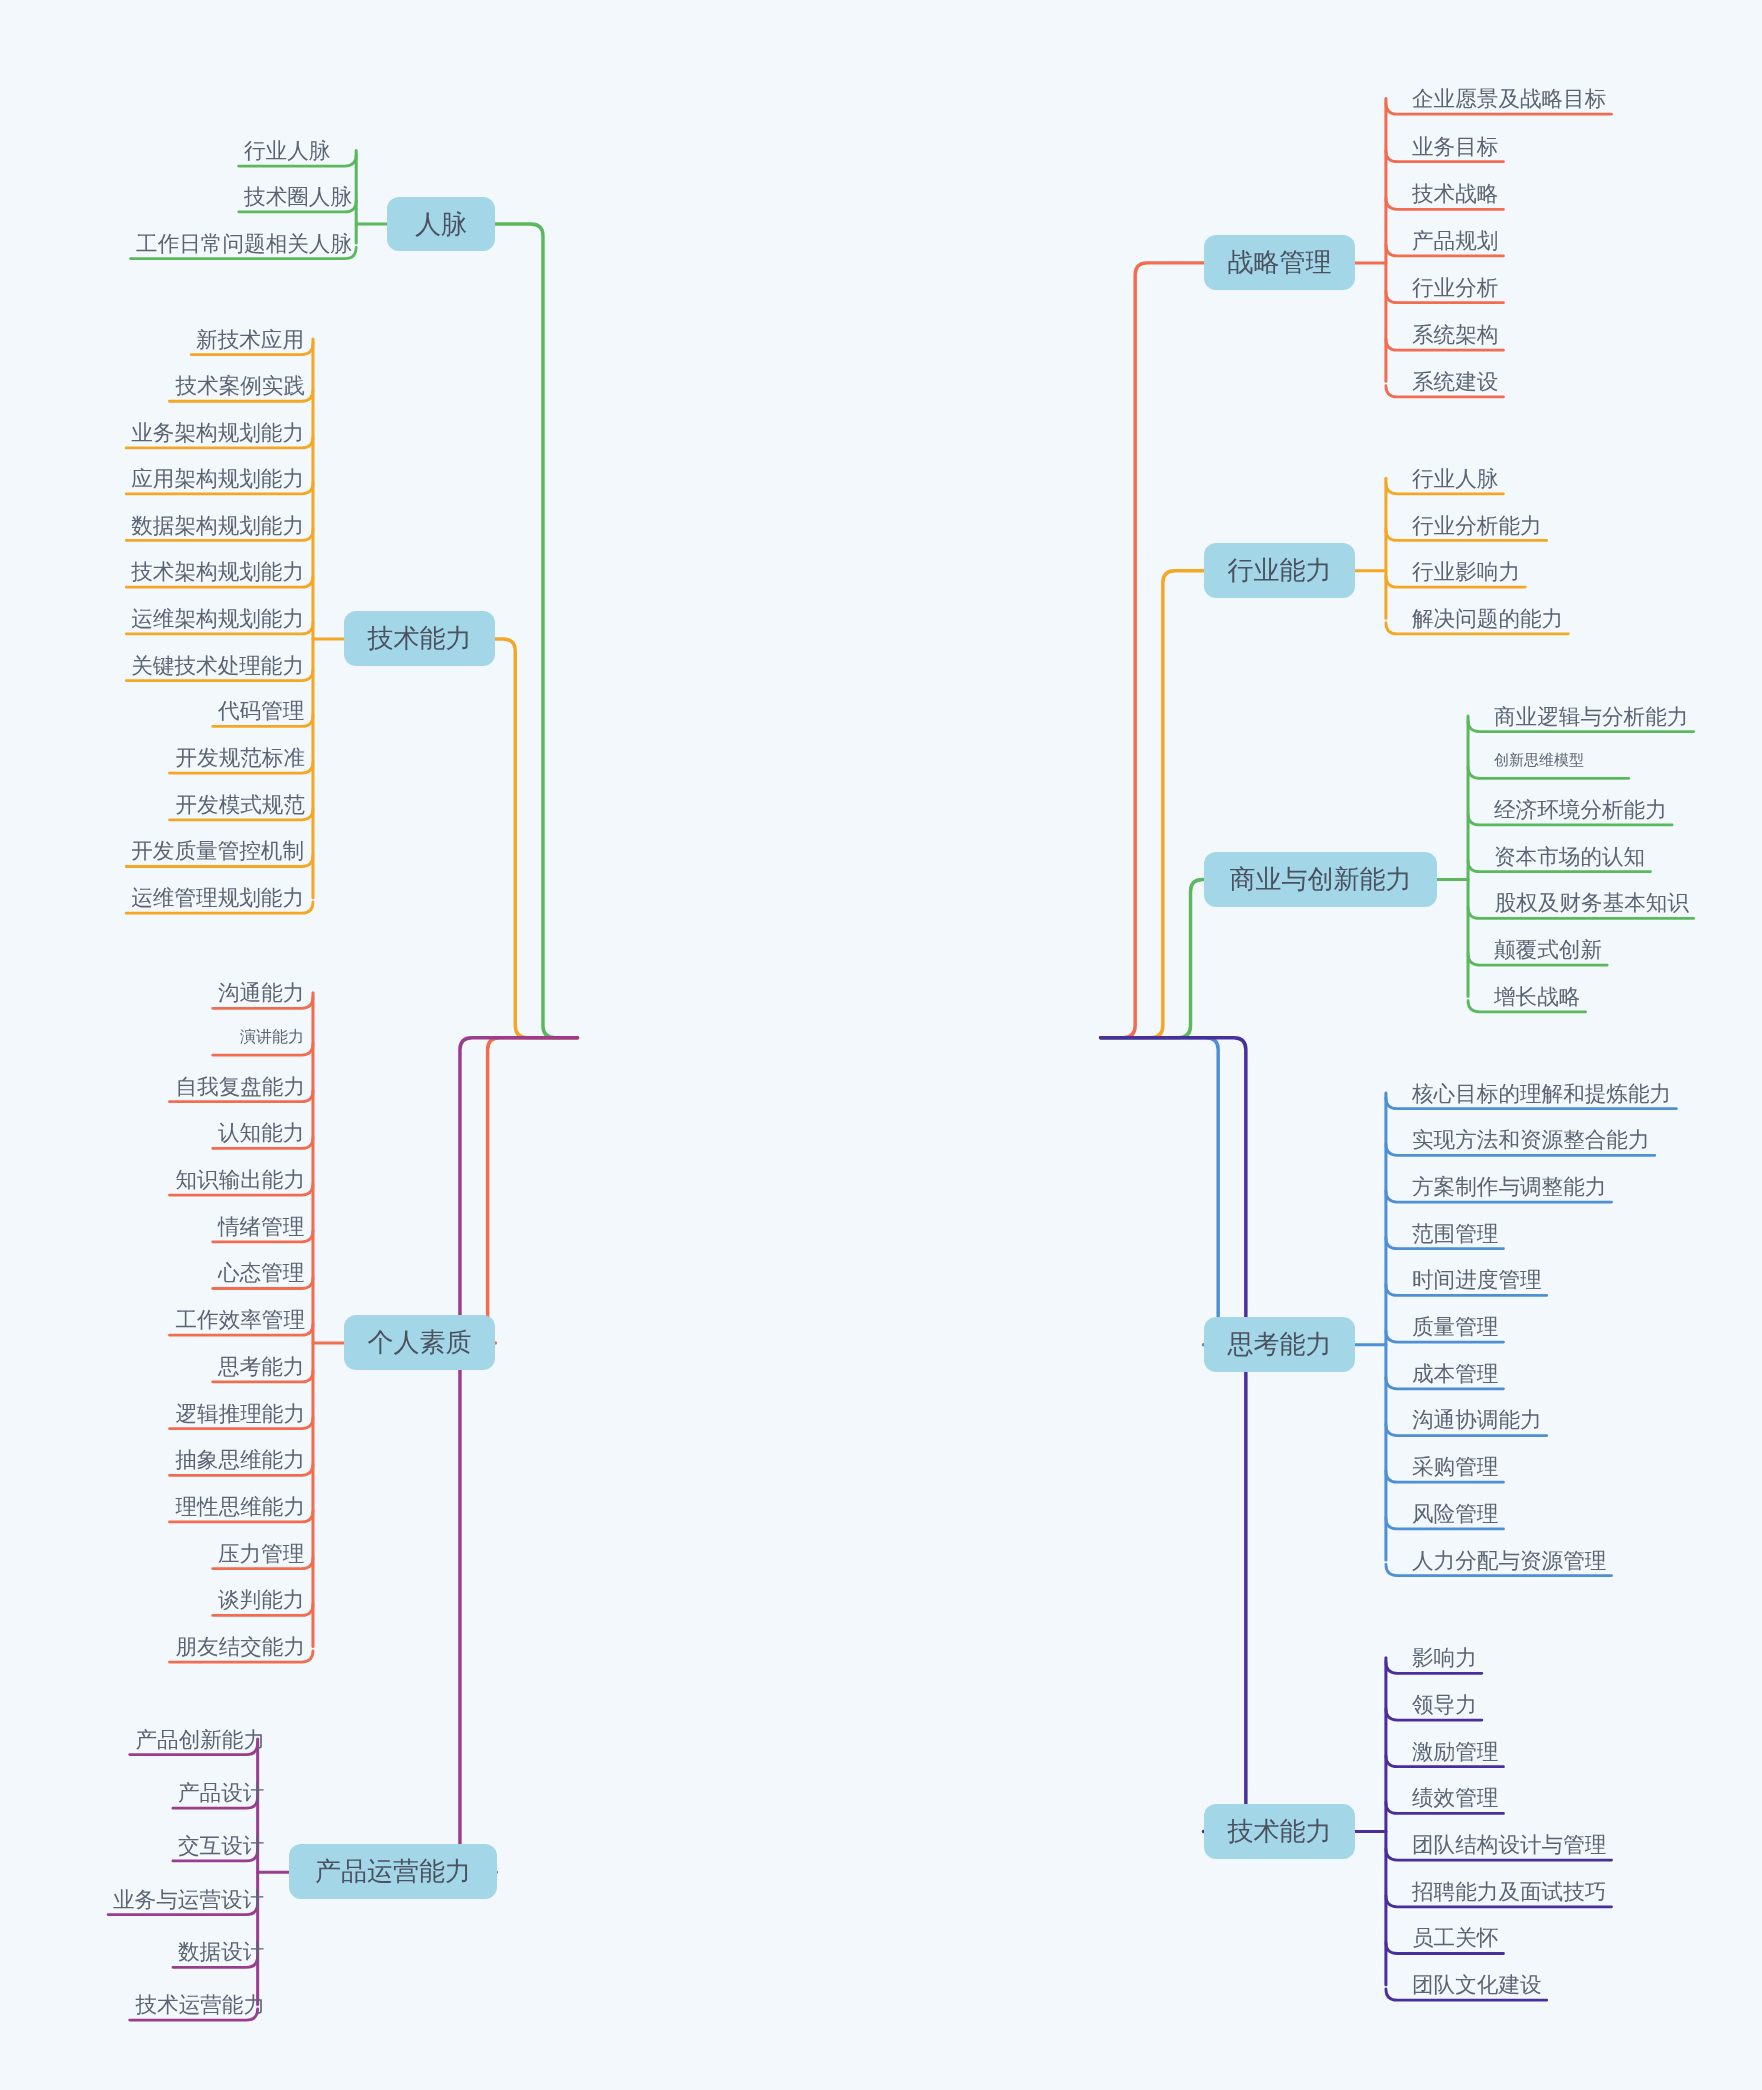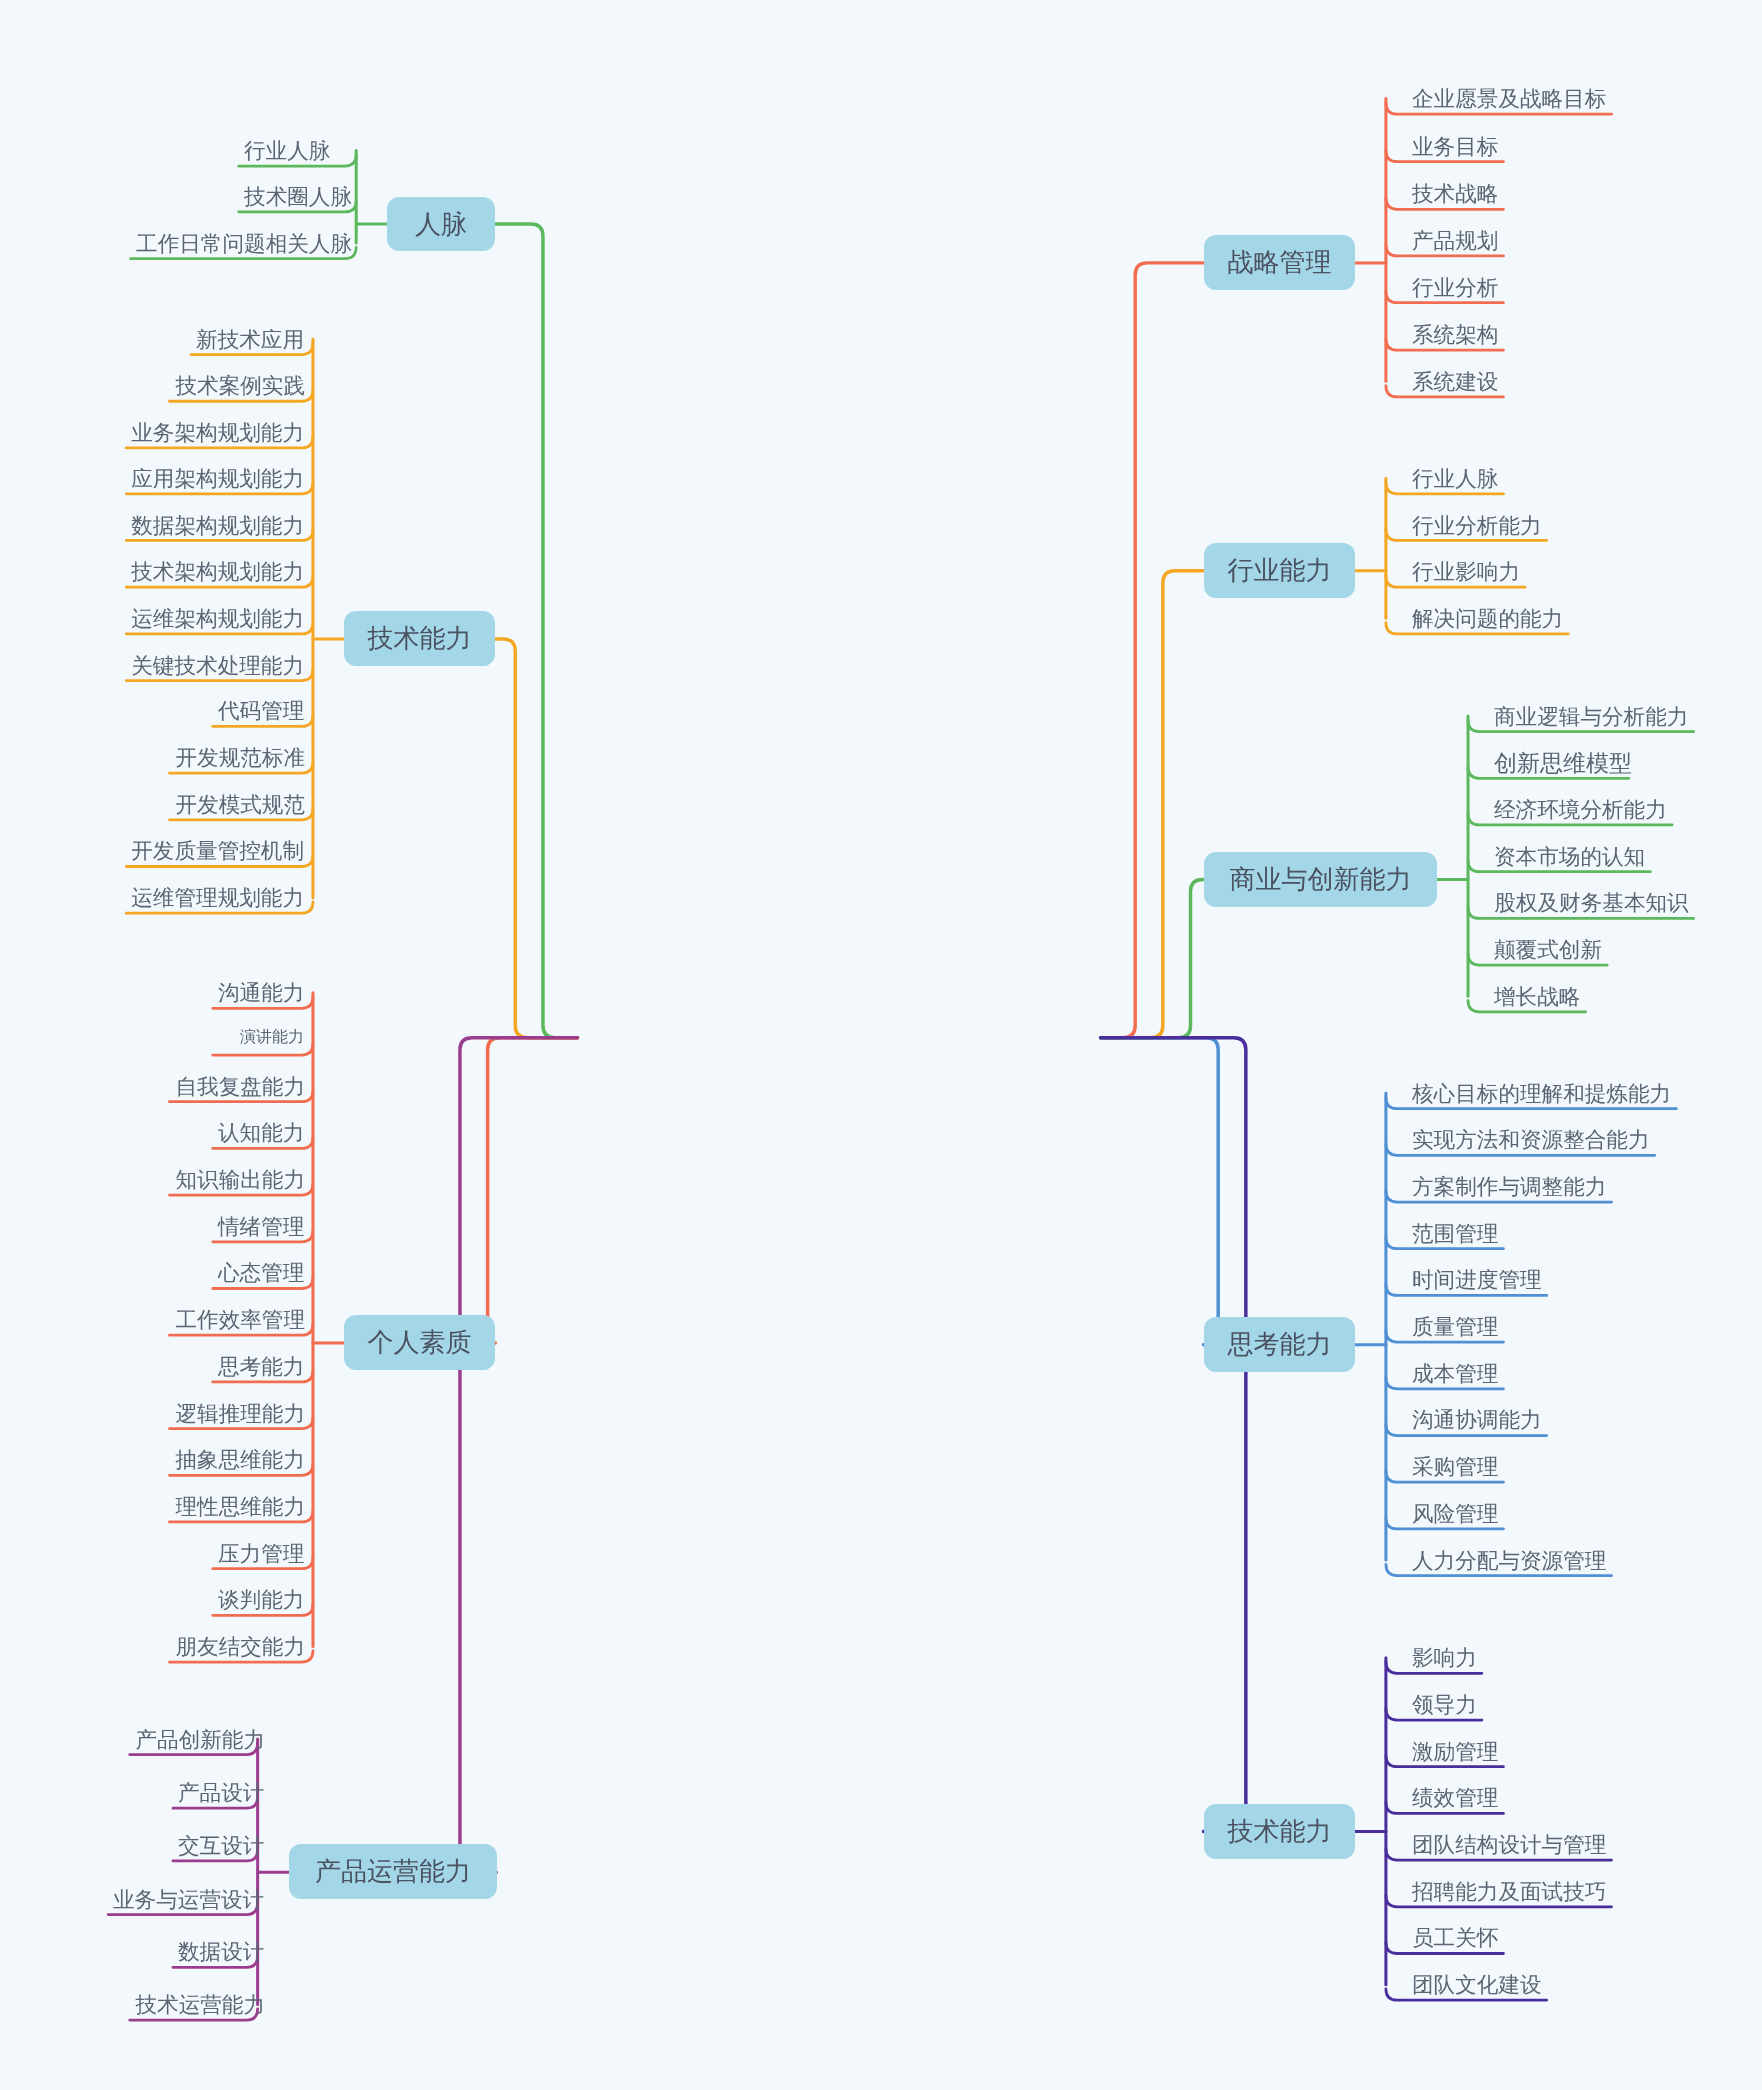--- a/index.html
+++ b/index.html
@@ -223,24 +223,24 @@
       <div class="leaf-label right" style="font-size: 21.6px; color: rgb(90, 100, 114); top: 183px; left: 1412px; width: 86px; text-align: left;">技术战略</div>
       <div class="leaf-label right" style="font-size: 21.6px; color: rgb(90, 100, 114); top: 230px; left: 1412px; width: 86px; text-align: left;">产品规划</div>
       <div class="leaf-label right" style="font-size: 21.6px; color: rgb(90, 100, 114); top: 277px; left: 1412px; width: 86px; text-align: left;">行业分析</div>
       <div class="leaf-label right" style="font-size: 21.6px; color: rgb(90, 100, 114); top: 324px; left: 1412px; width: 86px; text-align: left;">系统架构</div>
       <div class="leaf-label right" style="font-size: 21.6px; color: rgb(90, 100, 114); top: 371px; left: 1412px; width: 86px; text-align: left;">系统建设</div>
       <div class="leaf-label right" style="font-size: 21.6px; color: rgb(90, 100, 114); top: 468px; left: 1412px; width: 86px; text-align: left;">行业人脉</div>
       <div class="leaf-label right" style="font-size: 21.6px; color: rgb(90, 100, 114); top: 515px; left: 1412px; width: 130px; text-align: left;">行业分析能力</div>
       <div class="leaf-label right" style="font-size: 21.6px; color: rgb(90, 100, 114); top: 561px; left: 1412px; width: 108px; text-align: left;">行业影响力</div>
       <div class="leaf-label right" style="font-size: 21.6px; color: rgb(90, 100, 114); top: 608px; left: 1412px; width: 151px; text-align: left;">解决问题的能力</div>
       <div class="leaf-label right" style="font-size: 21.6px; color: rgb(90, 100, 114); top: 706px; left: 1494px; width: 195px; text-align: left;">商业逻辑与分析能力</div>
-      <div class="leaf-label right" style="font-size: 23px; color: rgb(90, 100, 114); top: 752px; left: 1494px; width: 130px; text-align: left;">创新思维模型</div>
+      <div class="leaf-label right" style="font-size: 15px; color: rgb(90, 100, 114); top: 752px; left: 1494px; width: 130px; text-align: left;">创新思维模型</div>
       <div class="leaf-label right" style="font-size: 21.6px; color: rgb(90, 100, 114); top: 799px; left: 1494px; width: 173px; text-align: left;">经济环境分析能力</div>
       <div class="leaf-label right" style="font-size: 21.6px; color: rgb(90, 100, 114); top: 846px; left: 1494px; width: 151px; text-align: left;">资本市场的认知</div>
-      <div class="leaf-label right" style="font-size: 21.6px; color: rgb(90, 100, 114); top: 892px; left: 1494px; width: 195px; text-align: center;">股权及财务基本知识</div>
+      <div class="leaf-label right" style="font-size: 21.6px; color: rgb(90, 100, 114); top: 892px; left: 1494px; width: 195px; text-align: right;">股权及财务基本知识</div>
       <div class="leaf-label right" style="font-size: 21.6px; color: rgb(90, 100, 114); top: 939px; left: 1494px; width: 108px; text-align: left;">颠覆式创新</div>
       <div class="leaf-label right" style="font-size: 21.6px; color: rgb(90, 100, 114); top: 986px; left: 1494px; width: 86px; text-align: left;">增长战略</div>
       <div class="leaf-label right" style="font-size: 21.6px; color: rgb(90, 100, 114); top: 1083px; left: 1412px; width: 259px; text-align: left;">核心目标的理解和提炼能力</div>
       <div class="leaf-label right" style="font-size: 21.6px; color: rgb(90, 100, 114); top: 1129px; left: 1412px; width: 238px; text-align: left;">实现方法和资源整合能力</div>
       <div class="leaf-label right" style="font-size: 21.6px; color: rgb(90, 100, 114); top: 1176px; left: 1412px; width: 195px; text-align: left;">方案制作与调整能力</div>
       <div class="leaf-label right" style="font-size: 21.6px; color: rgb(90, 100, 114); top: 1223px; left: 1412px; width: 86px; text-align: left;">范围管理</div>
       <div class="leaf-label right" style="font-size: 21.6px; color: rgb(90, 100, 114); top: 1269px; left: 1412px; width: 130px; text-align: left;">时间进度管理</div>
       <div class="leaf-label right" style="font-size: 21.6px; color: rgb(90, 100, 114); top: 1316px; left: 1412px; width: 86px; text-align: left;">质量管理</div>
       <div class="leaf-label right" style="font-size: 21.6px; color: rgb(90, 100, 114); top: 1363px; left: 1412px; width: 86px; text-align: left;">成本管理</div>
       <div class="leaf-label right" style="font-size: 21.6px; color: rgb(90, 100, 114); top: 1409px; left: 1412px; width: 130px; text-align: left;">沟通协调能力</div>

